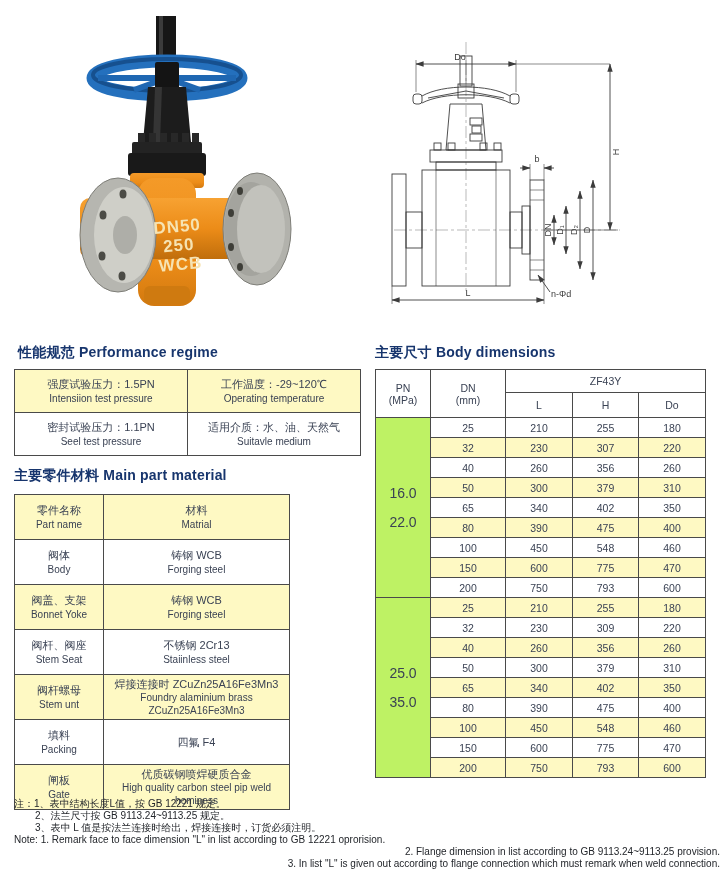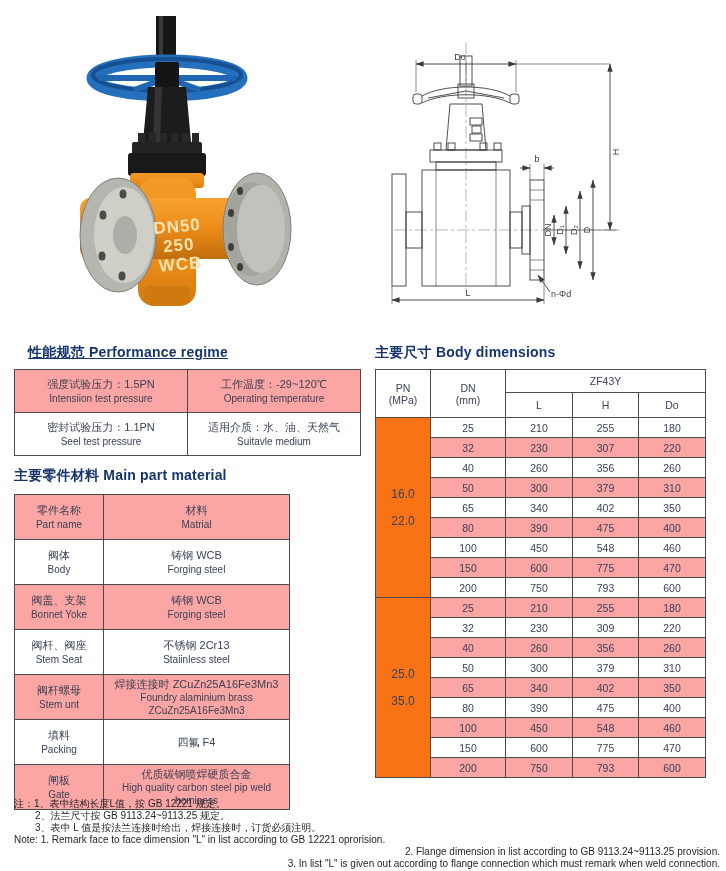--- a/index.html
+++ b/index.html
@@ -5,36 +5,36 @@
   html,body{margin:0;padding:0;background:#ffffff;}
   #page{position:relative;width:726px;height:871px;background:#ffffff;overflow:hidden;
         font-family:"Liberation Sans",sans-serif;color:#3a4254;}
   .abs{position:absolute;}
   h2.sec-title{margin:0;font-size:14px;font-weight:bold;color:#17356d;letter-spacing:0.2px;}
   table{border-collapse:collapse;table-layout:fixed;}
   td{border:1px solid #4a4a4a;text-align:center;vertical-align:middle;padding:1px 2px;
      font-size:11px;color:#3a4254;overflow:hidden;}
   .zh{font-size:11px;line-height:1.35;}
   .en{font-size:10px;line-height:1.3;}
-  .shade{background:#fca5a5;}
+  .shade{background:#fef9c3;}
   
   #perf-table{width:336px;}
   #perf-table td{height:40px;width:168px;}
   
   #mat-table{width:276px;}
   #mat-table td{height:42px;}
   #mat-table td.c1{width:84px;}
   
   #dim-table{width:330px;}
   #dim-table td{font-size:10.5px;}
   #dim-table .hdr td{font-size:10.5px;}
   #dim-table .h1{height:23px;margin-top:16px;}
   #dim-table .h2{height:25px;}
   #dim-table td.dcell{height:19px;padding:0 2px;}
-  #dim-table td.pn-cell{background:#f97316;font-size:12px;}
+  #dim-table td.pn-cell{background:#bef264;font-size:14px;}
   #dim-table td.pn-cell .pnv{line-height:1.2;}
   #dim-table td.pn-cell .pnv.first{margin-bottom:12px;}
   
   #notes{font-size:10px;line-height:12px;color:#23262b;}
   #notes .indent-zh{padding-left:21px;}
   #notes .indent-en{padding-left:26px;text-align:right;}
   svg text{font-family:"Liberation Sans",sans-serif;}
   .dimlabel{font-size:9px;fill:#3c3c3c;}
 </style>
 </head>
@@ -215,21 +215,21 @@
         <text x="80" y="262" class="dimlabel" stroke="none" text-anchor="middle">L</text>
       </g>
 
       <g>
         <line x1="162" y1="258" x2="150" y2="241" marker-end="url(#ar)"></line>
         <text x="163" y="263" class="dimlabel" stroke="none" text-anchor="start">n-Φd</text>
       </g>
     </svg>
   </div>
 
-  <h2 class="sec-title abs" style="left:28px;top:344px;text-decoration:underline;">
+  <h2 class="sec-title abs" style="left:18px;top:344px;">
     <span>性能规范</span>
     <span>Performance regime</span>
   </h2>
   <table id="perf-table" class="abs" style="left:14px;top:369px;">
     <tbody>
       <tr class="shade">
         <td>
           <div class="zh">强度试验压力：1.5PN</div>
           <div class="en">Intensiion test pressure</div>
         </td>

